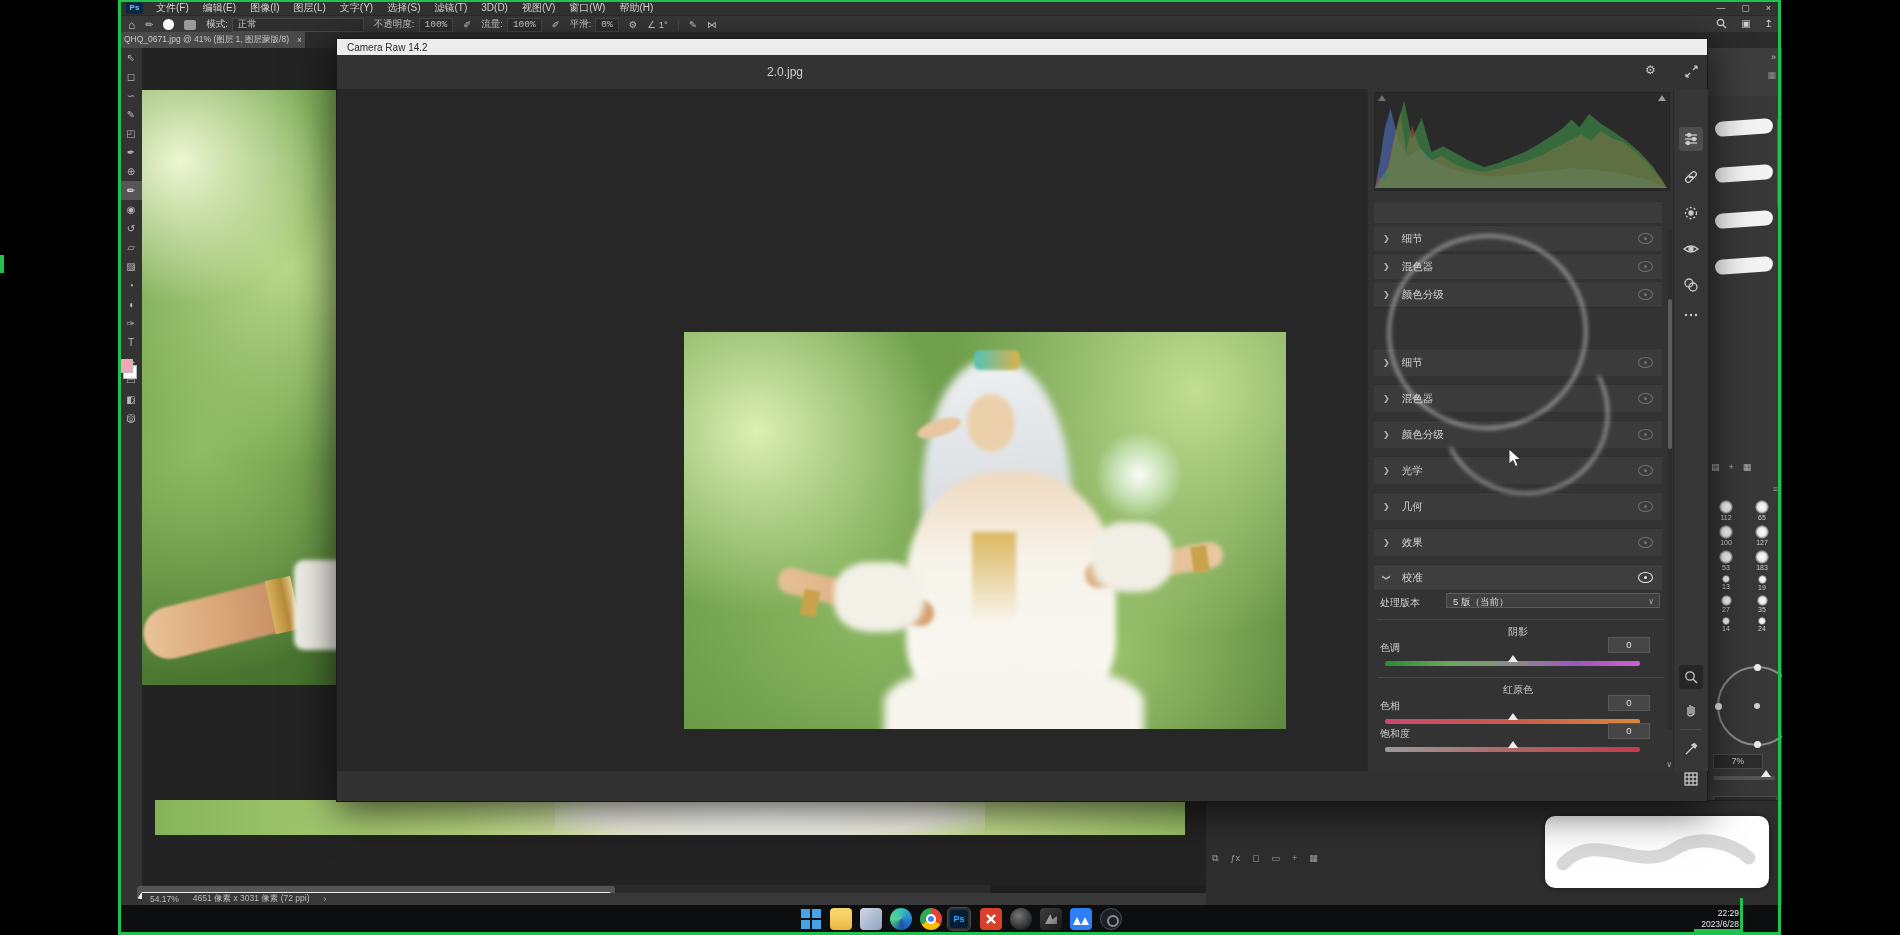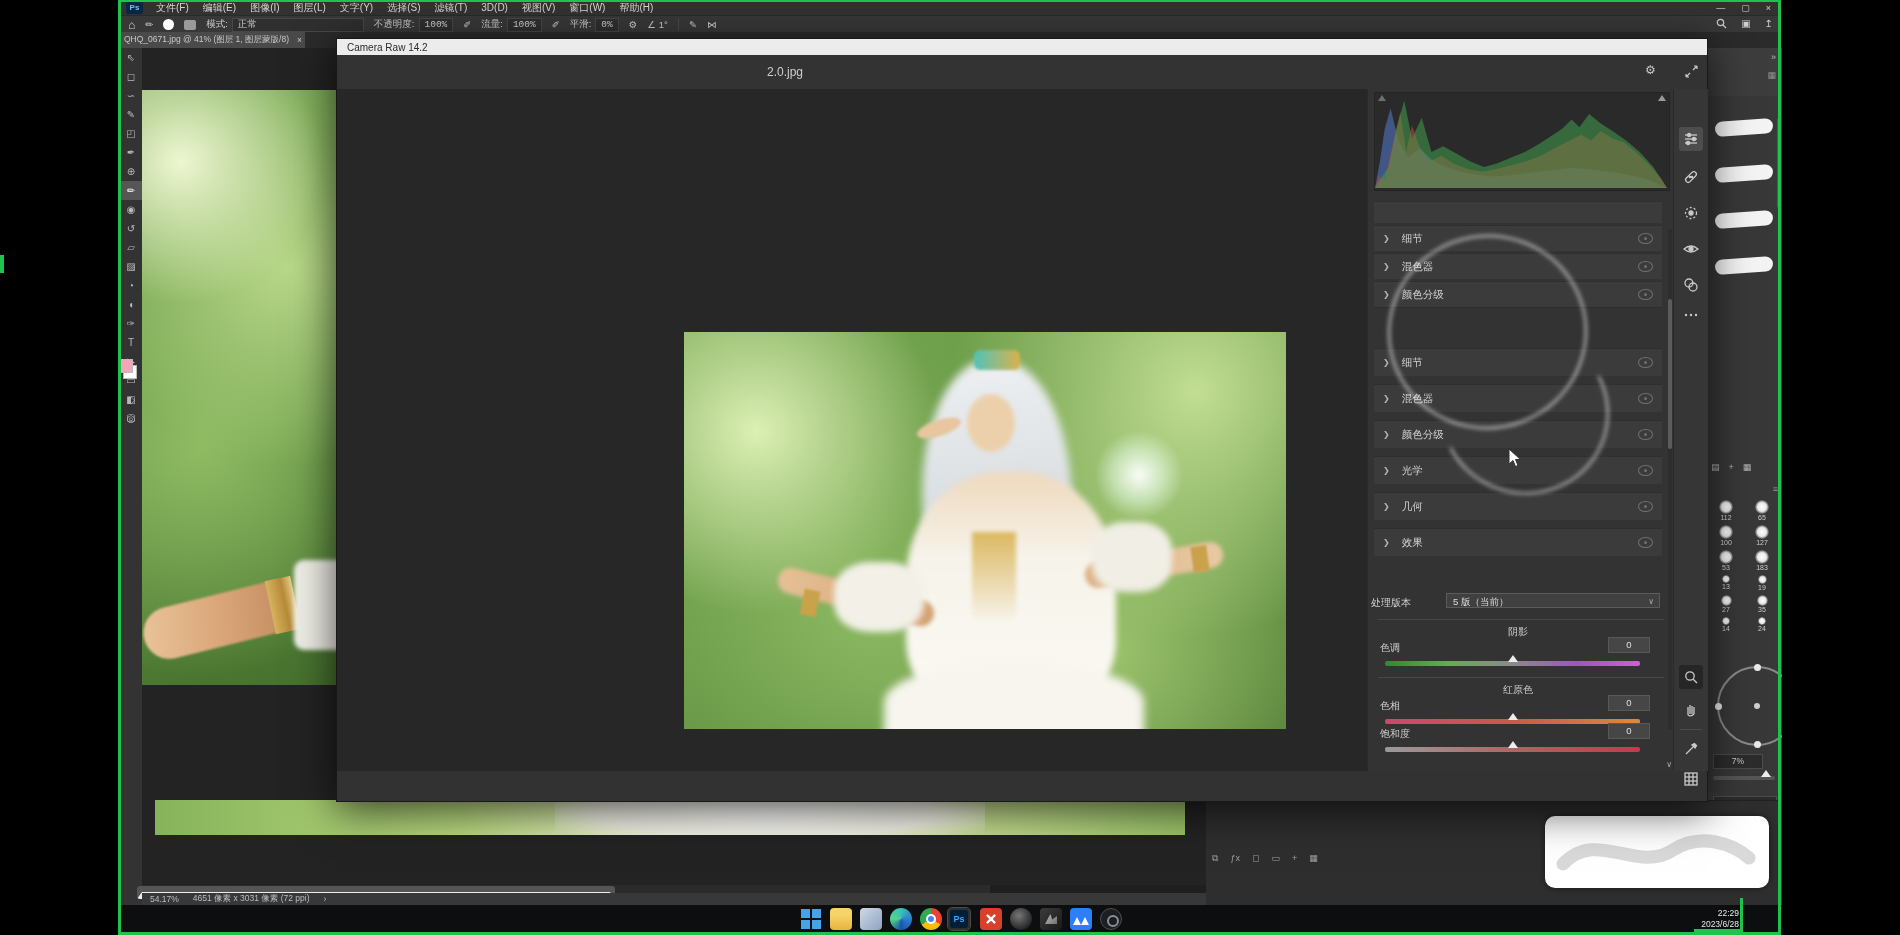--- a/index.html
+++ b/index.html
@@ -406,22 +406,27 @@
       <span class="chev">❯</span>
         <span>几何</span>
         <span class="eye"></span>
       </div>
     <div class="acr-row" style="top:439px;height:28px;">
       <span class="chev">❯</span>
         <span>效果</span>
         <span class="eye"></span>
       </div>
 
-
-    <span class="acr-label" style="left:3px;top:507px;">处理版本</span>
+    <div class="acr-row" style="top:475px;height:26px;background:#3e3e3e;">
+      <span class="chev" style="transform:rotate(90deg);">❯</span>
+      <span>校准</span>
+      <span class="eye bright"></span>
+      </div>
+
+    <span class="acr-label" style="left:12px;top:507px;">处理版本</span>
     <div class="acr-select" style="left:78px;top:504px;width:214px;">
       <span>5 版（当前）</span>
       <span style="position:absolute;right:5px;font-size:8px;color:#aaa;">∨</span>
     </div>
     <div class="divline" style="top:530px;"></div>
 
     <span class="acr-label" style="left:0;top:536px;width:300px;text-align:center;">阴影</span>
     <span class="acr-label" style="left:12px;top:552px;">色调</span>
     <div class="valbox" style="left:240px;top:548px;">0</div>
     <div class="slider" style="left:17px;top:572px;background:linear-gradient(90deg,#2f8a33 0%,#6aa85a 25%,#8a8a8a 50%,#9b59b6 75%,#cf5fd0 100%);">

